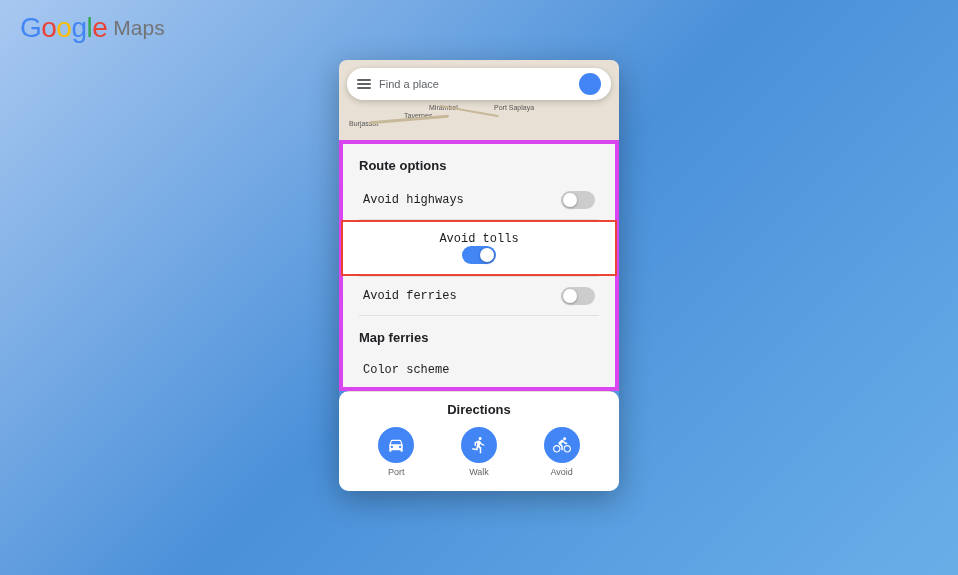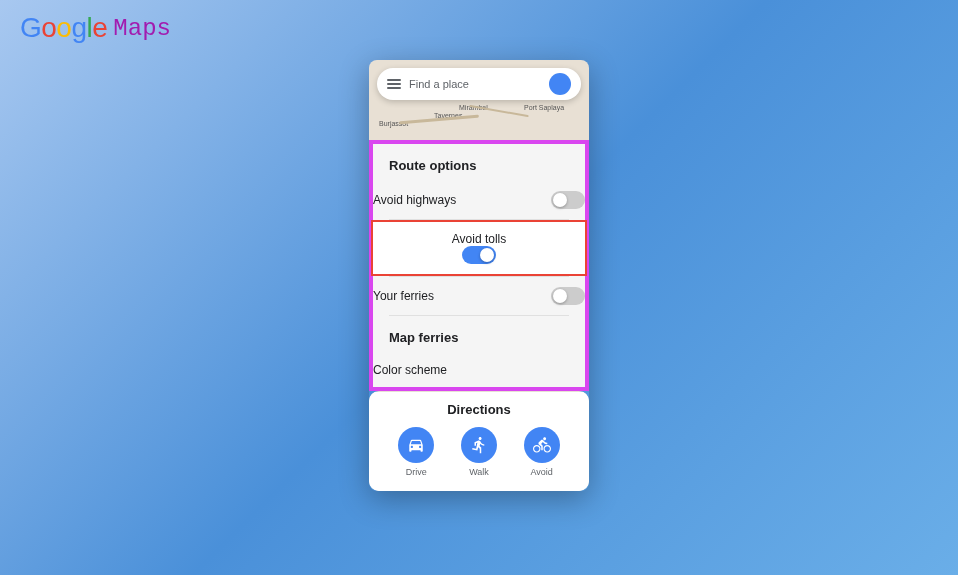--- a/index.html
+++ b/index.html
@@ -28,34 +28,33 @@
       font-weight: 400;
       letter-spacing: -0.5px;
     }
 
     .g-blue { color: #4285F4; }
     .g-red { color: #EA4335; }
     .g-yellow { color: #FBBC05; }
     .g-green { color: #34A853; }
 
     .maps-text {
-      font-size: 24px;
+      font-size: 21px;
       font-weight: 400;
-      color: #a21caf;
+      color: #737373;
       margin-left: 6px;
-      font-family: Liberation Mono, monospace;
     }
 
     
     .phone-container {
       position: absolute;
       top: 60px;
       left: 50%;
       transform: translateX(-50%);
-      width: 220px;
+      width: 280px;
       border-radius: 8px;
       overflow: hidden;
       box-shadow: 0 8px 30px rgba(0,0,0,0.3);
     }
 
     
     .map-top {
       background: #e8e0d4;
       height: 80px;
       position: relative;
@@ -127,22 +126,23 @@
       font-size: 13px;
       font-weight: 700;
       color: #202124;
       padding: 14px 16px 8px 16px;
     }
 
     .option-row {
       display: flex;
       align-items: center;
       justify-content: space-between;
-      padding: 10px 0;
+      padding: 10px 20px;
       background: #f5f5f5;
+      font-family: Liberation Mono, monospace;
     }
 
     .option-row.highlighted {
       background: white;
       border: 2px solid #EA4335;
       margin: 0 -2px;
       flex-direction: column;
     }
 
     .option-label {
@@ -330,21 +330,21 @@
     <div class="option-row highlighted">
       <span class="option-label">Avoid tolls</span>
       <div class="toggle on">
         <div class="toggle-knob"></div>
       </div>
     </div>
 
     <div class="divider"></div>
 
     <div class="option-row">
-      <span class="option-label">Your ferries</span>
+      <span class="option-label">Avoid ferries</span>
       <div class="toggle off">
         <div class="toggle-knob"></div>
       </div>
     </div>
 
     <div class="divider"></div>
 
     <div class="panel-section-title">Map ferries</div>
 
     <div class="option-row">
@@ -370,21 +370,21 @@
 
     <div class="directions-panel" style="position:absolute; bottom:0; left:0; right:0;">
       <div class="directions-title">Directions</div>
       <div class="direction-buttons">
         <div class="dir-btn">
           <div class="dir-icon-circle">
             <svg width="18" height="18" viewBox="0 0 24 24" fill="white">
               <path d="M18.92 6.01C18.72 5.42 18.16 5 17.5 5h-11c-.66 0-1.21.42-1.42 1.01L3 12v8c0 .55.45 1 1 1h1c.55 0 1-.45 1-1v-1h12v1c0 .55.45 1 1 1h1c.55 0 1-.45 1-1v-8l-2.08-5.99zM6.5 16c-.83 0-1.5-.67-1.5-1.5S5.67 13 6.5 13s1.5.67 1.5 1.5S7.33 16 6.5 16zm11 0c-.83 0-1.5-.67-1.5-1.5s.67-1.5 1.5-1.5 1.5.67 1.5 1.5-.67 1.5-1.5 1.5zM5 11l1.5-4.5h11L19 11H5z"></path>
             </svg>
           </div>
-          <span class="dir-label">Drive</span>
+          <span class="dir-label">Port</span>
         </div>
         <div class="dir-btn">
           <div class="dir-icon-circle">
             <svg width="18" height="18" viewBox="0 0 24 24" fill="white">
               <path d="M13.49 5.48c1.1 0 2-.9 2-2s-.9-2-2-2-2 .9-2 2 .9 2 2 2zm-3.6 13.9l1-4.4 2.1 2v6h2v-7.5l-2.1-2 .6-3c1.3 1.5 3.3 2.5 5.5 2.5v-2c-1.9 0-3.5-1-4.3-2.4l-1-1.6c-.4-.6-1-1-1.7-1-.3 0-.5.1-.8.1l-5.2 2.2v4.7h2v-3.4l1.8-.7-1.6 8.1-4.9-1-.4 2 7 1.4z"></path>
             </svg>
           </div>
           <span class="dir-label">Walk</span>
         </div>
         <div class="dir-btn">

